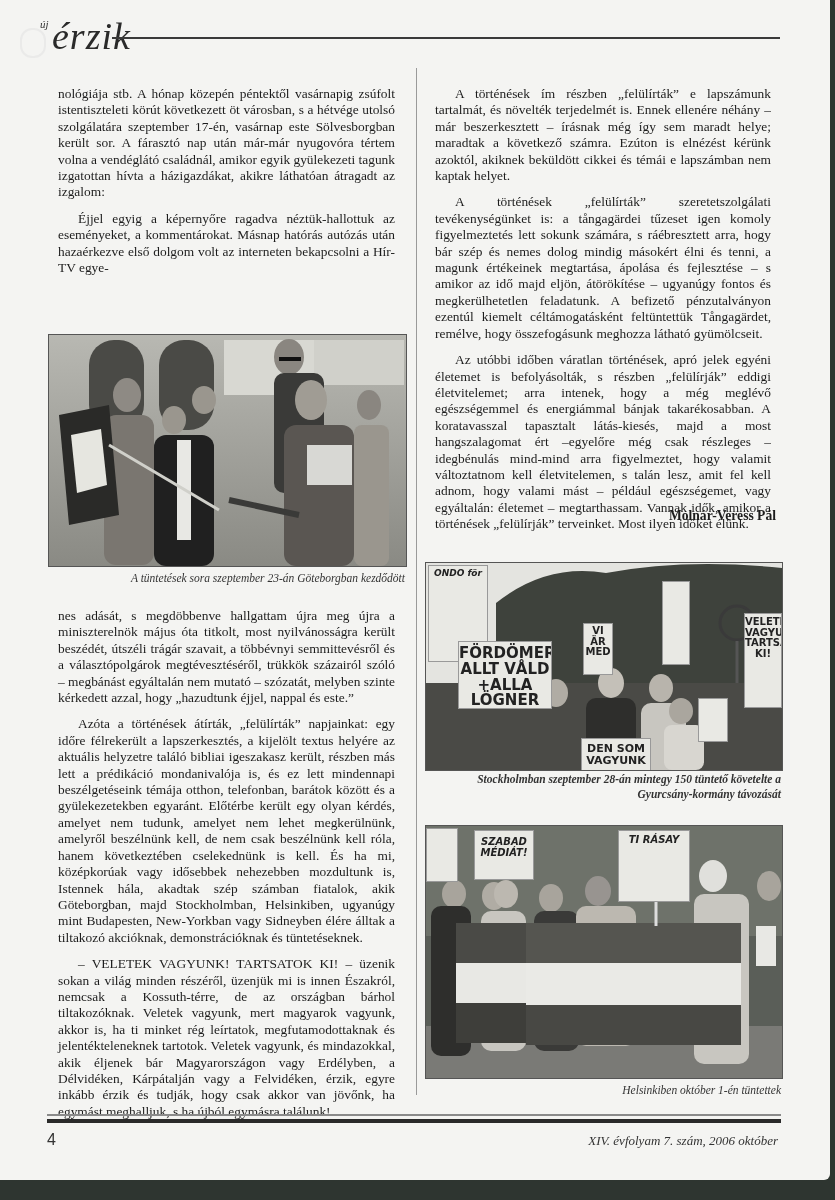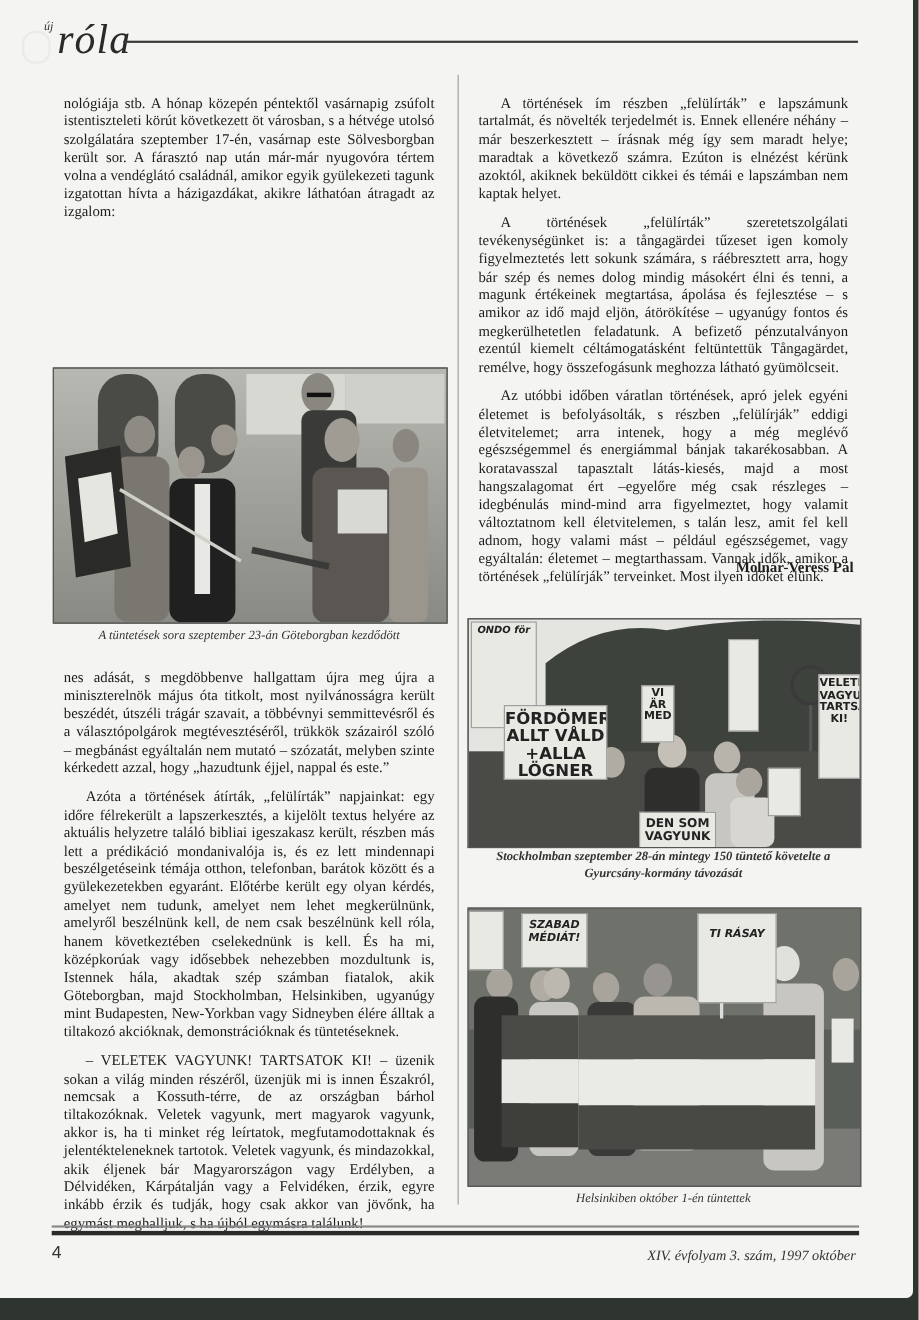--- a/index.html
+++ b/index.html
@@ -55,21 +55,21 @@
   
   .photo {
     position: absolute; overflow: hidden; background: #6c6c68;
     border: 1px solid #555;
   }
   .photo-1 { left: 48px; top: 334px; width: 357px; height: 231px; }
   .photo-2 { left: 425px; top: 562px; width: 356px; height: 207px; }
   .photo-3 { left: 425px; top: 825px; width: 356px; height: 252px; }
   .caption {
     position: absolute; font-style: italic; font-size: 11.5px;
-    text-align: center; color: #333; line-height: 15px;
+    text-align: right; color: #333; line-height: 15px;
   }
   .caption-1 { left: 48px; top: 571px; width: 357px; }
   .caption-2 { left: 425px; top: 772px; width: 356px; font-weight: bold; }
   .caption-3 { left: 425px; top: 1083px; width: 356px; }
   .sign {
     position: absolute; background: #e9e9e4; color: #222; border: 1px solid #999;
     font-family: "DejaVu Sans", sans-serif; font-weight: bold;
     text-align: center; line-height: 1.05; overflow: hidden;
   }
   
@@ -88,25 +88,26 @@
     font-style: italic; color: #333;
   }
 </style>
 </head>
 <body>
 
 <div class="page">
 
   <div class="watermark"></div>
   <span class="logo-small">új</span>
-  <span class="logo-main" style="padding-left:10px">róla</span>
+  <span class="logo-main" style="padding-left:10px">érzik</span>
   <div class="header-rule"></div>
 
   <div class="col col-left-top">
     <p class="noindent">nológiája stb. A hónap közepén péntektől vasárnapig zsúfolt istentiszteleti körút következett öt városban, s a hétvége utolsó szolgálatára szeptember 17-én, vasárnap este Sölvesborgban került sor. A fárasztó nap után már-már nyugovóra tértem volna a vendéglátó családnál, amikor egyik gyülekezeti tagunk izgatottan hívta a házigazdákat, akikre láthatóan átragadt az izgalom:</p>
+    <p>Éjjel egyig a képernyőre ragadva néztük-hallottuk az eseményeket, a kommentárokat. Másnap hatórás autózás után hazaérkezve első dolgom volt az interneten bekapcsolni a Hír-TV egye-</p>
   </div>
 
   <div class="photo photo-1">
     <svg width="357" height="231" viewBox="0 0 357 231">
       <defs>
         <linearGradient id="g1bg" x1="0" y1="0" x2="0" y2="1">
           <stop offset="0" stop-color="#b8b8b2"></stop>
             <stop offset="1" stop-color="#8a8a84"></stop>
         </linearGradient>
       </defs>
@@ -204,21 +205,21 @@
       <rect x="30" y="137" width="70" height="40" fill="#e8e8e4"></rect>
       <rect x="30" y="177" width="70" height="40" fill="#3e3e3a"></rect>
       <rect x="100" y="97" width="215" height="40" fill="#555550"></rect>
       <rect x="100" y="137" width="215" height="42" fill="#eaeae6"></rect>
       <rect x="100" y="179" width="215" height="40" fill="#484844"></rect>
       <rect x="330" y="100" width="20" height="40" fill="#e8e8e4"></rect>
       <line x1="230" y1="60" x2="230" y2="100" stroke="#ddd" stroke-width="3"></line>
     </svg>
     <div class="sign" style="left:0px;top:2px;width:30px;height:50px;font-size:7px;padding-top:2px"></div>
     <div class="sign" style="left:48px;top:4px;width:58px;height:42px;font-size:10px;padding-top:6px;font-style:italic">SZABAD MÉDIÁT!</div>
-    <div class="sign" style="left:208px;top:4px;width:70px;height:66px;font-size:10px;padding-top:14px;font-style:italic">TI RÁSAY</div>
+    <div class="sign" style="left:192px;top:4px;width:70px;height:66px;font-size:10px;padding-top:4px;font-style:italic">TI RÁSAY</div>
   </div>
   <div class="caption caption-3">Helsinkiben október 1-én tüntettek</div>
 
   <div class="footer-rule-thin"></div>
   <div class="footer-rule-thick"></div>
   <span class="page-number">4</span>
-  <span class="issue-info">XIV. évfolyam 3. szám, 1997 október</span>
+  <span class="issue-info">XIV. évfolyam 7. szám, 2006 október</span>
 </div>
 
 </body></html>

